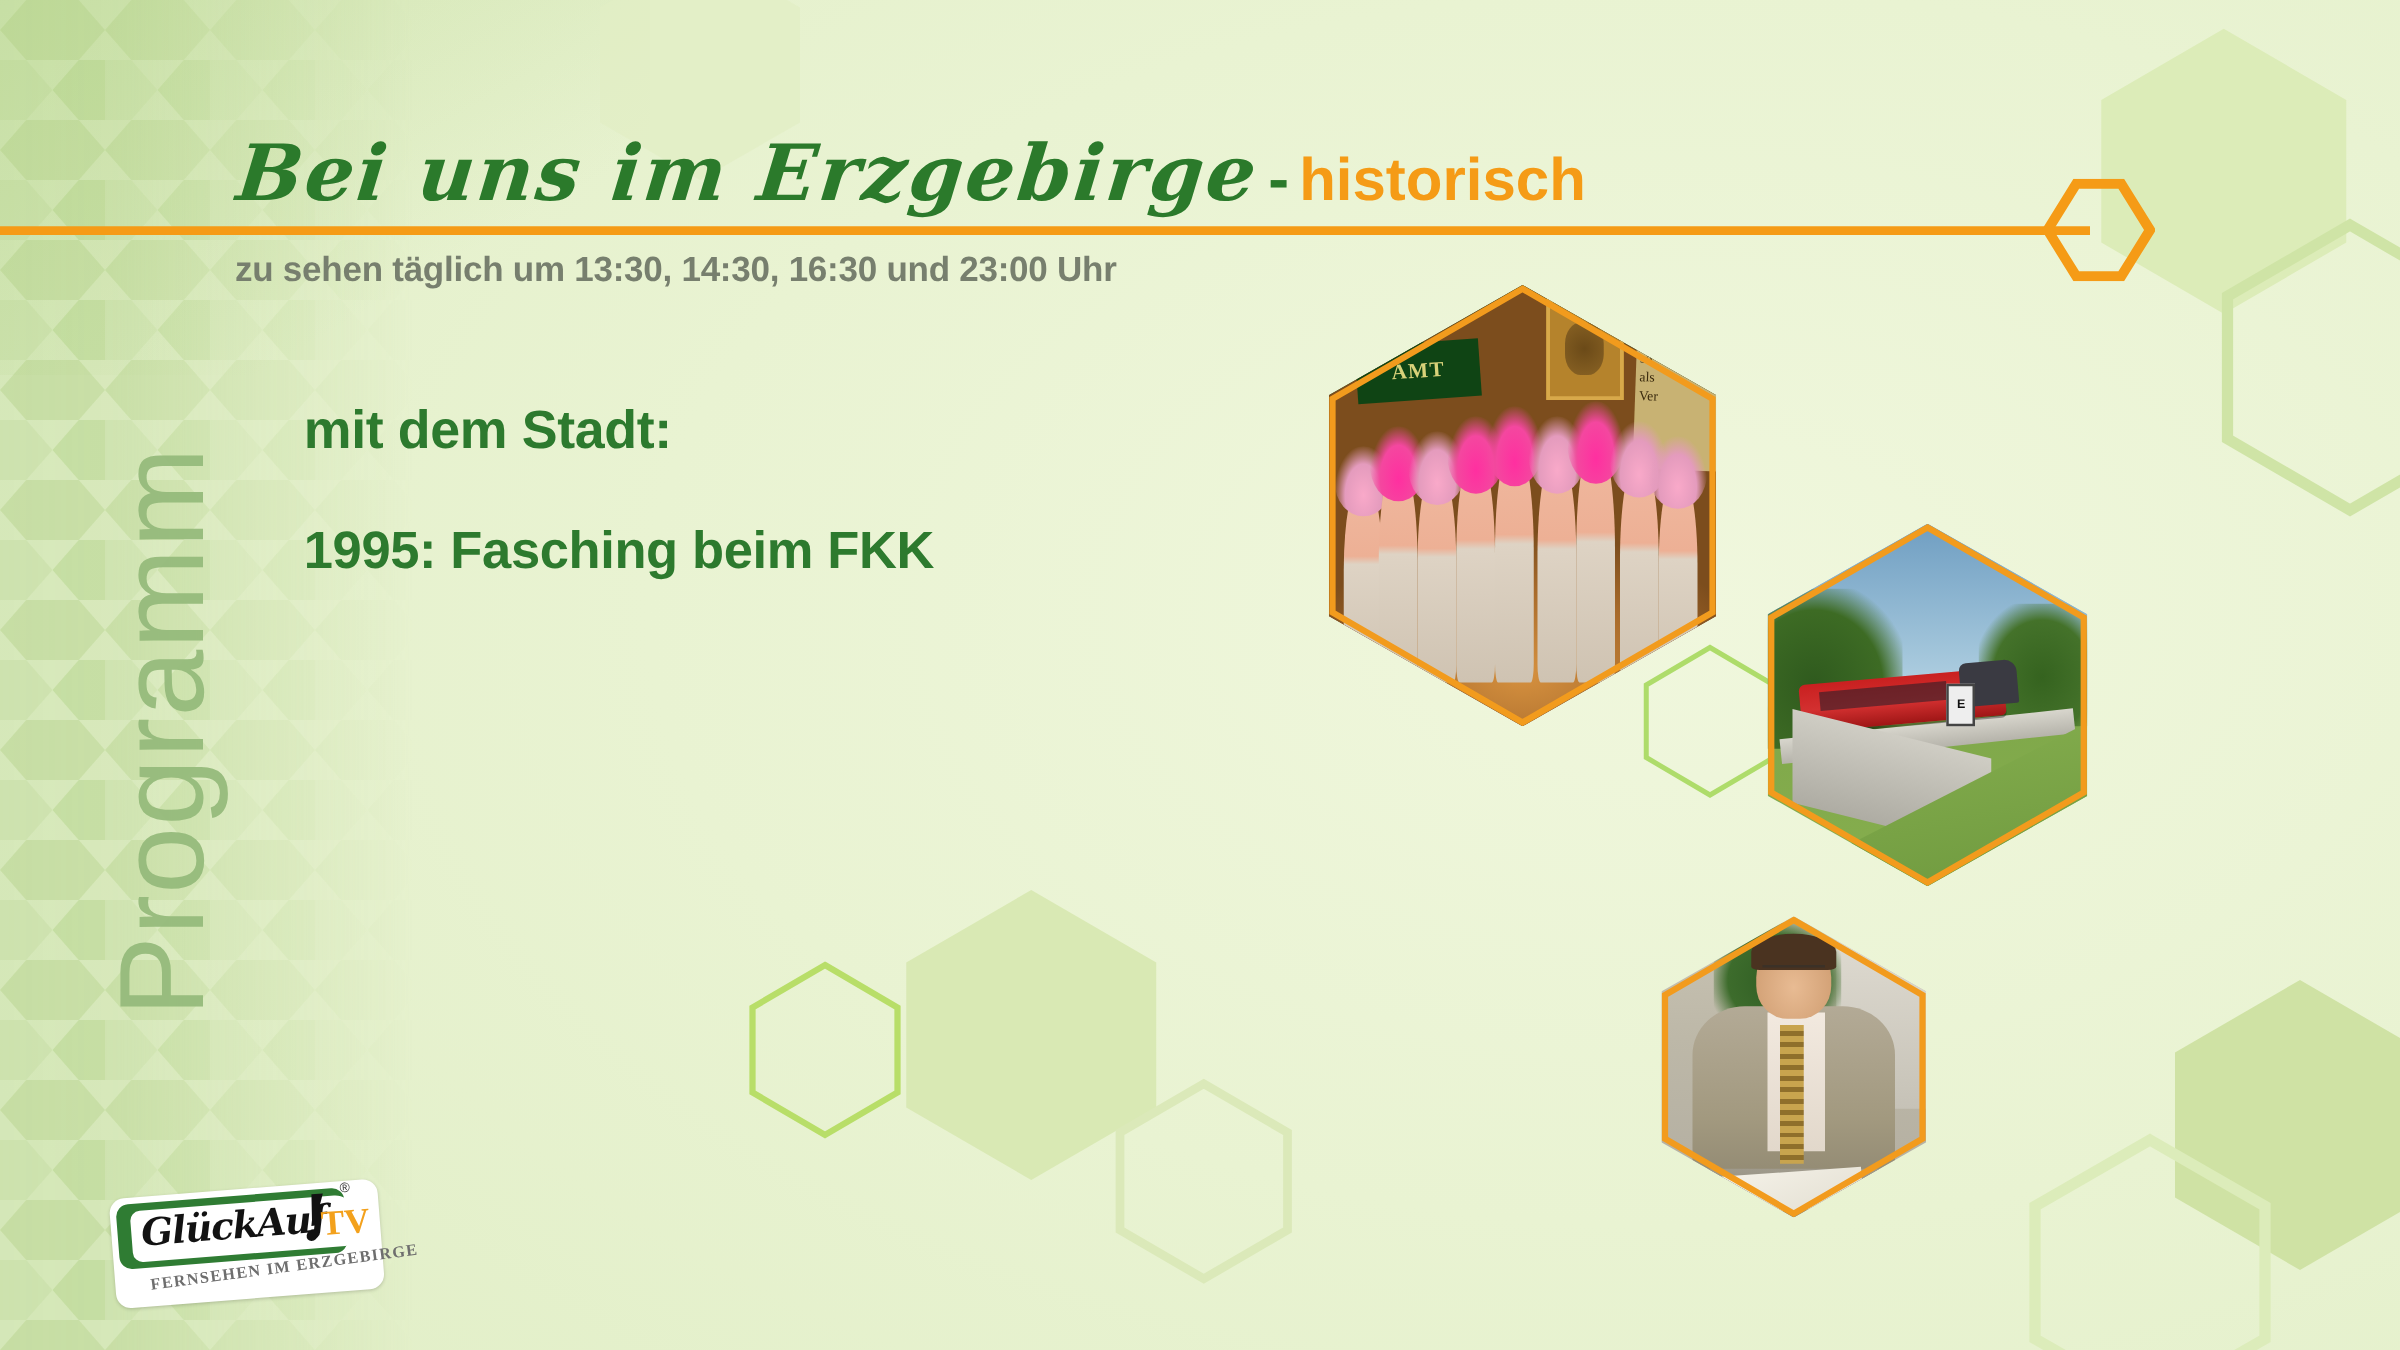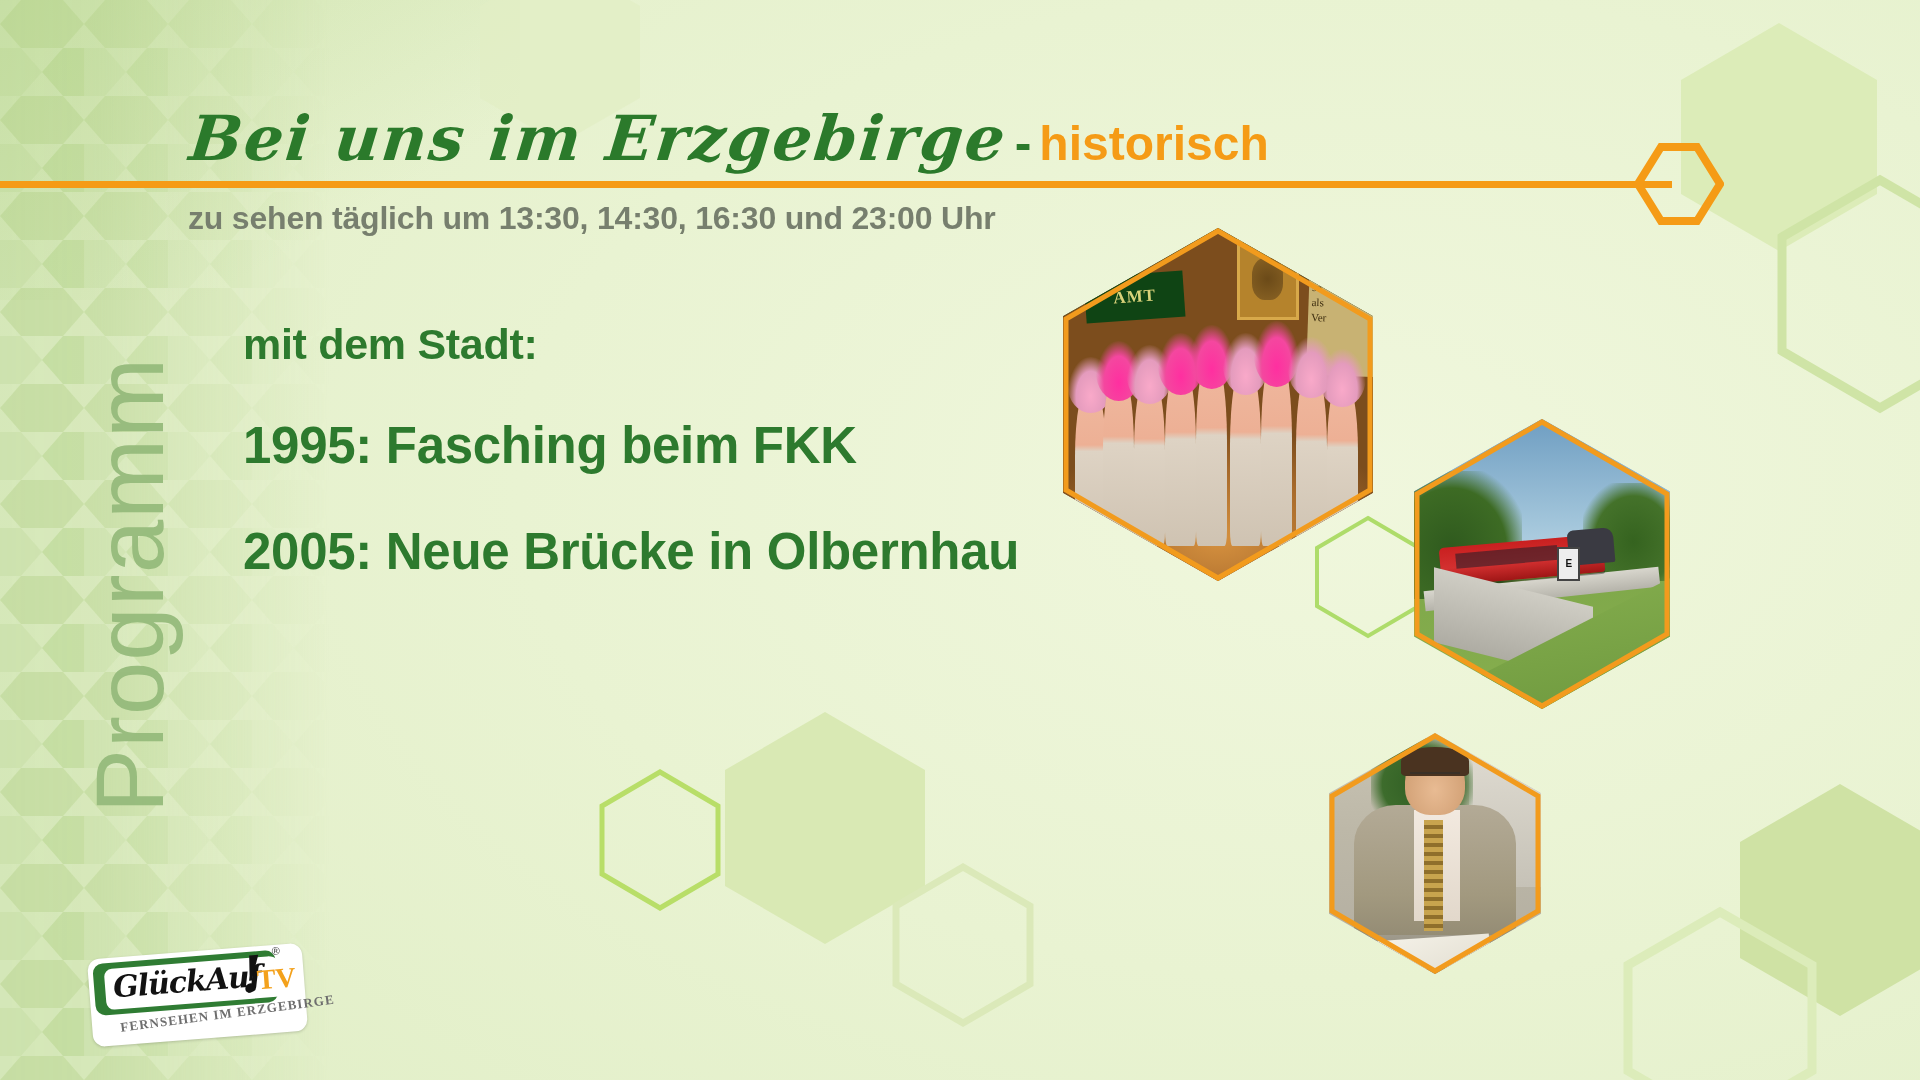--- a/index.html
+++ b/index.html
@@ -92,21 +92,21 @@
     font-size: 48px;
     color: #f59b16;
     letter-spacing: 0px;
     vertical-align: baseline;
   }
 
   .subtitle {
     position: absolute;
     left: 188px;
     top: 200px;
-    font-size: 32px;
+    font-size: 28px;
     font-weight: 700;
     color: #777f6e;
     letter-spacing: -0.2px;
     white-space: nowrap;
   }
 
   
   .vertical-label {
     position: absolute;
     left: -190px;
@@ -131,21 +131,21 @@
   }
   .program-intro {
     font-size: 43px;
     font-weight: 700;
     color: #2d7a2e;
     margin-bottom: 47px;
     letter-spacing: -0.3px;
     white-space: nowrap;
   }
   .program-item {
-    font-size: 51px;
+    font-size: 42px;
     font-weight: 700;
     color: #2d7a2e;
     margin-bottom: 47px;
     letter-spacing: -0.3px;
     white-space: nowrap;
   }
   .program-item:last-child { margin-bottom: 0; }
 
   
   .hexphoto {
@@ -448,21 +448,20 @@
     <span class="title-script">Bei uns im Erzgebirge</span><span class="title-dash">-</span><span class="title-accent">historisch</span>
   </div>
 
   <div class="subtitle">zu sehen täglich um 13:30, 14:30, 16:30 und 23:00 Uhr</div>
 
   <div class="vertical-label">Programm</div>
 
   <div class="program">
     <div class="program-intro">mit dem Stadt:</div>
     <div class="program-item">1995: Fasching beim FKK</div>
-    <div class="program-item">2005: Neue Brücke in Olbernhau</div>
   </div>
 
   <div class="hexphoto" id="photo-carnival">
     <div class="inner">
       <div class="p1">
         <div class="sign-amt">AMT</div>
         <div class="sign-frame"></div>
         <div class="sign-text">hex<br>so<br>als<br>Ver</div>
         <div class="dancer" style="left:4%;height:46%;">
             <div class="plume pale"></div>

